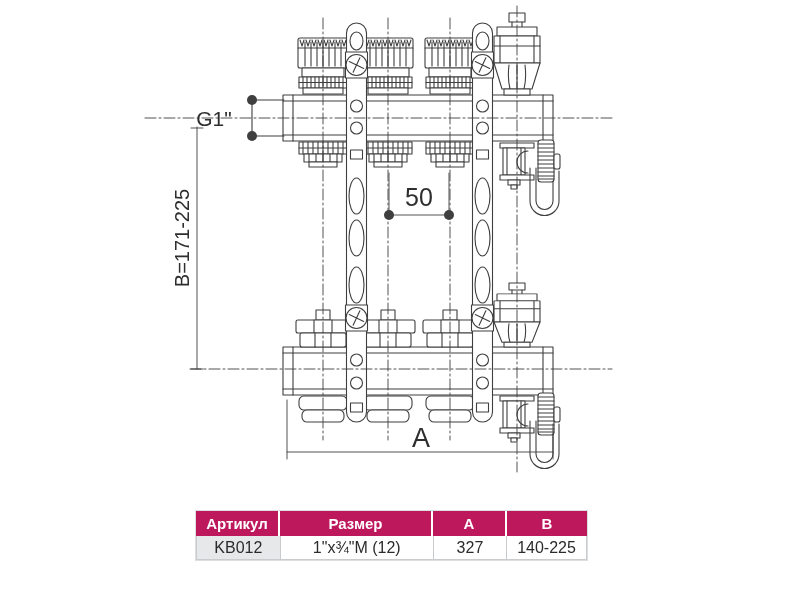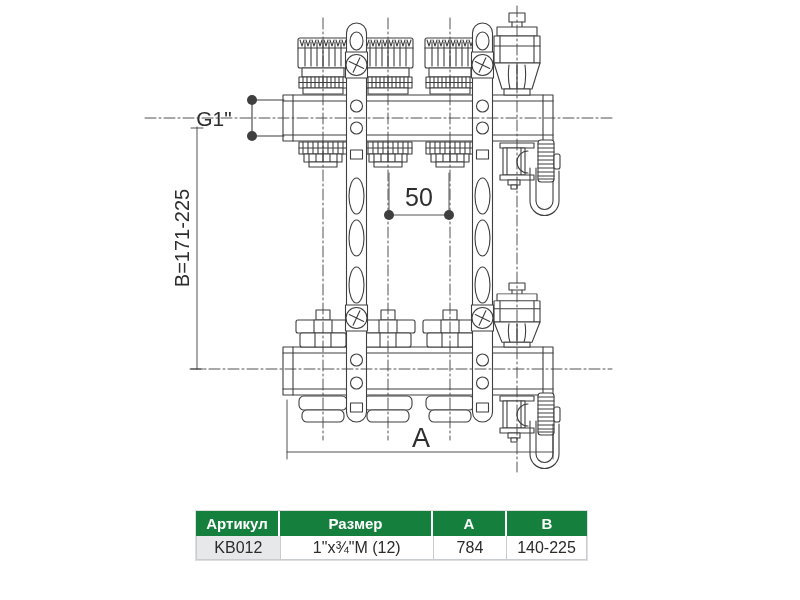--- a/index.html
+++ b/index.html
@@ -6,21 +6,21 @@
   body{width:800px;height:600px;position:relative;font-family:"Liberation Sans",sans-serif;overflow:hidden;}
   .stage{position:absolute;left:0;top:0;width:800px;height:600px;}
   svg text{fill:#2e2e2e;}
   .dim-text{font-size:25px;}
   .dim-text-big{font-size:27px;}
   .thread-text{font-size:21px;}
   .b-text{font-size:20px;}
 
   .spec-table{position:absolute;left:196px;top:511px;width:391px;outline:1px solid #dcdee0;}
   .spec-table .hrow{display:flex;}
-  .spec-table .hcell{background:#15803d;color:#fff;font-weight:bold;font-size:15px;
+  .spec-table .hcell{background:#be185d;color:#fff;font-weight:bold;font-size:15px;
       height:25px;line-height:25px;text-align:center;box-sizing:border-box;border-right:2px solid #fff;}
   .spec-table .hcell:last-child{border-right:none;}
   .spec-table .drow{display:flex;}
   .spec-table .dcell{background:#fff;color:#2b2b2b;font-size:16px;height:24px;line-height:24px;
       text-align:center;box-sizing:border-box;border:1px solid #c9cccf;border-top:none;margin-left:-1px;}
   .spec-table .dcell:first-child{margin-left:0;background:#e7e8e9;}
   .c1{width:90px;} .c2{width:164px;} .c3{width:79px;} .c4{width:86px;}
 </style>
 </head>
 <body>
@@ -201,17 +201,17 @@
 <div class="spec-table">
   <div class="hrow">
     <div class="hcell c1">Артикул</div>
     <div class="hcell c2">Размер</div>
     <div class="hcell c3">A</div>
     <div class="hcell c4">B</div>
   </div>
   <div class="drow">
     <div class="dcell c1">KB012</div>
     <div class="dcell c2">1"x¾"M (12)</div>
-    <div class="dcell c3">784</div>
+    <div class="dcell c3">327</div>
     <div class="dcell c4">140-225</div>
   </div>
 </div>
 </div>
 
 </body></html>

